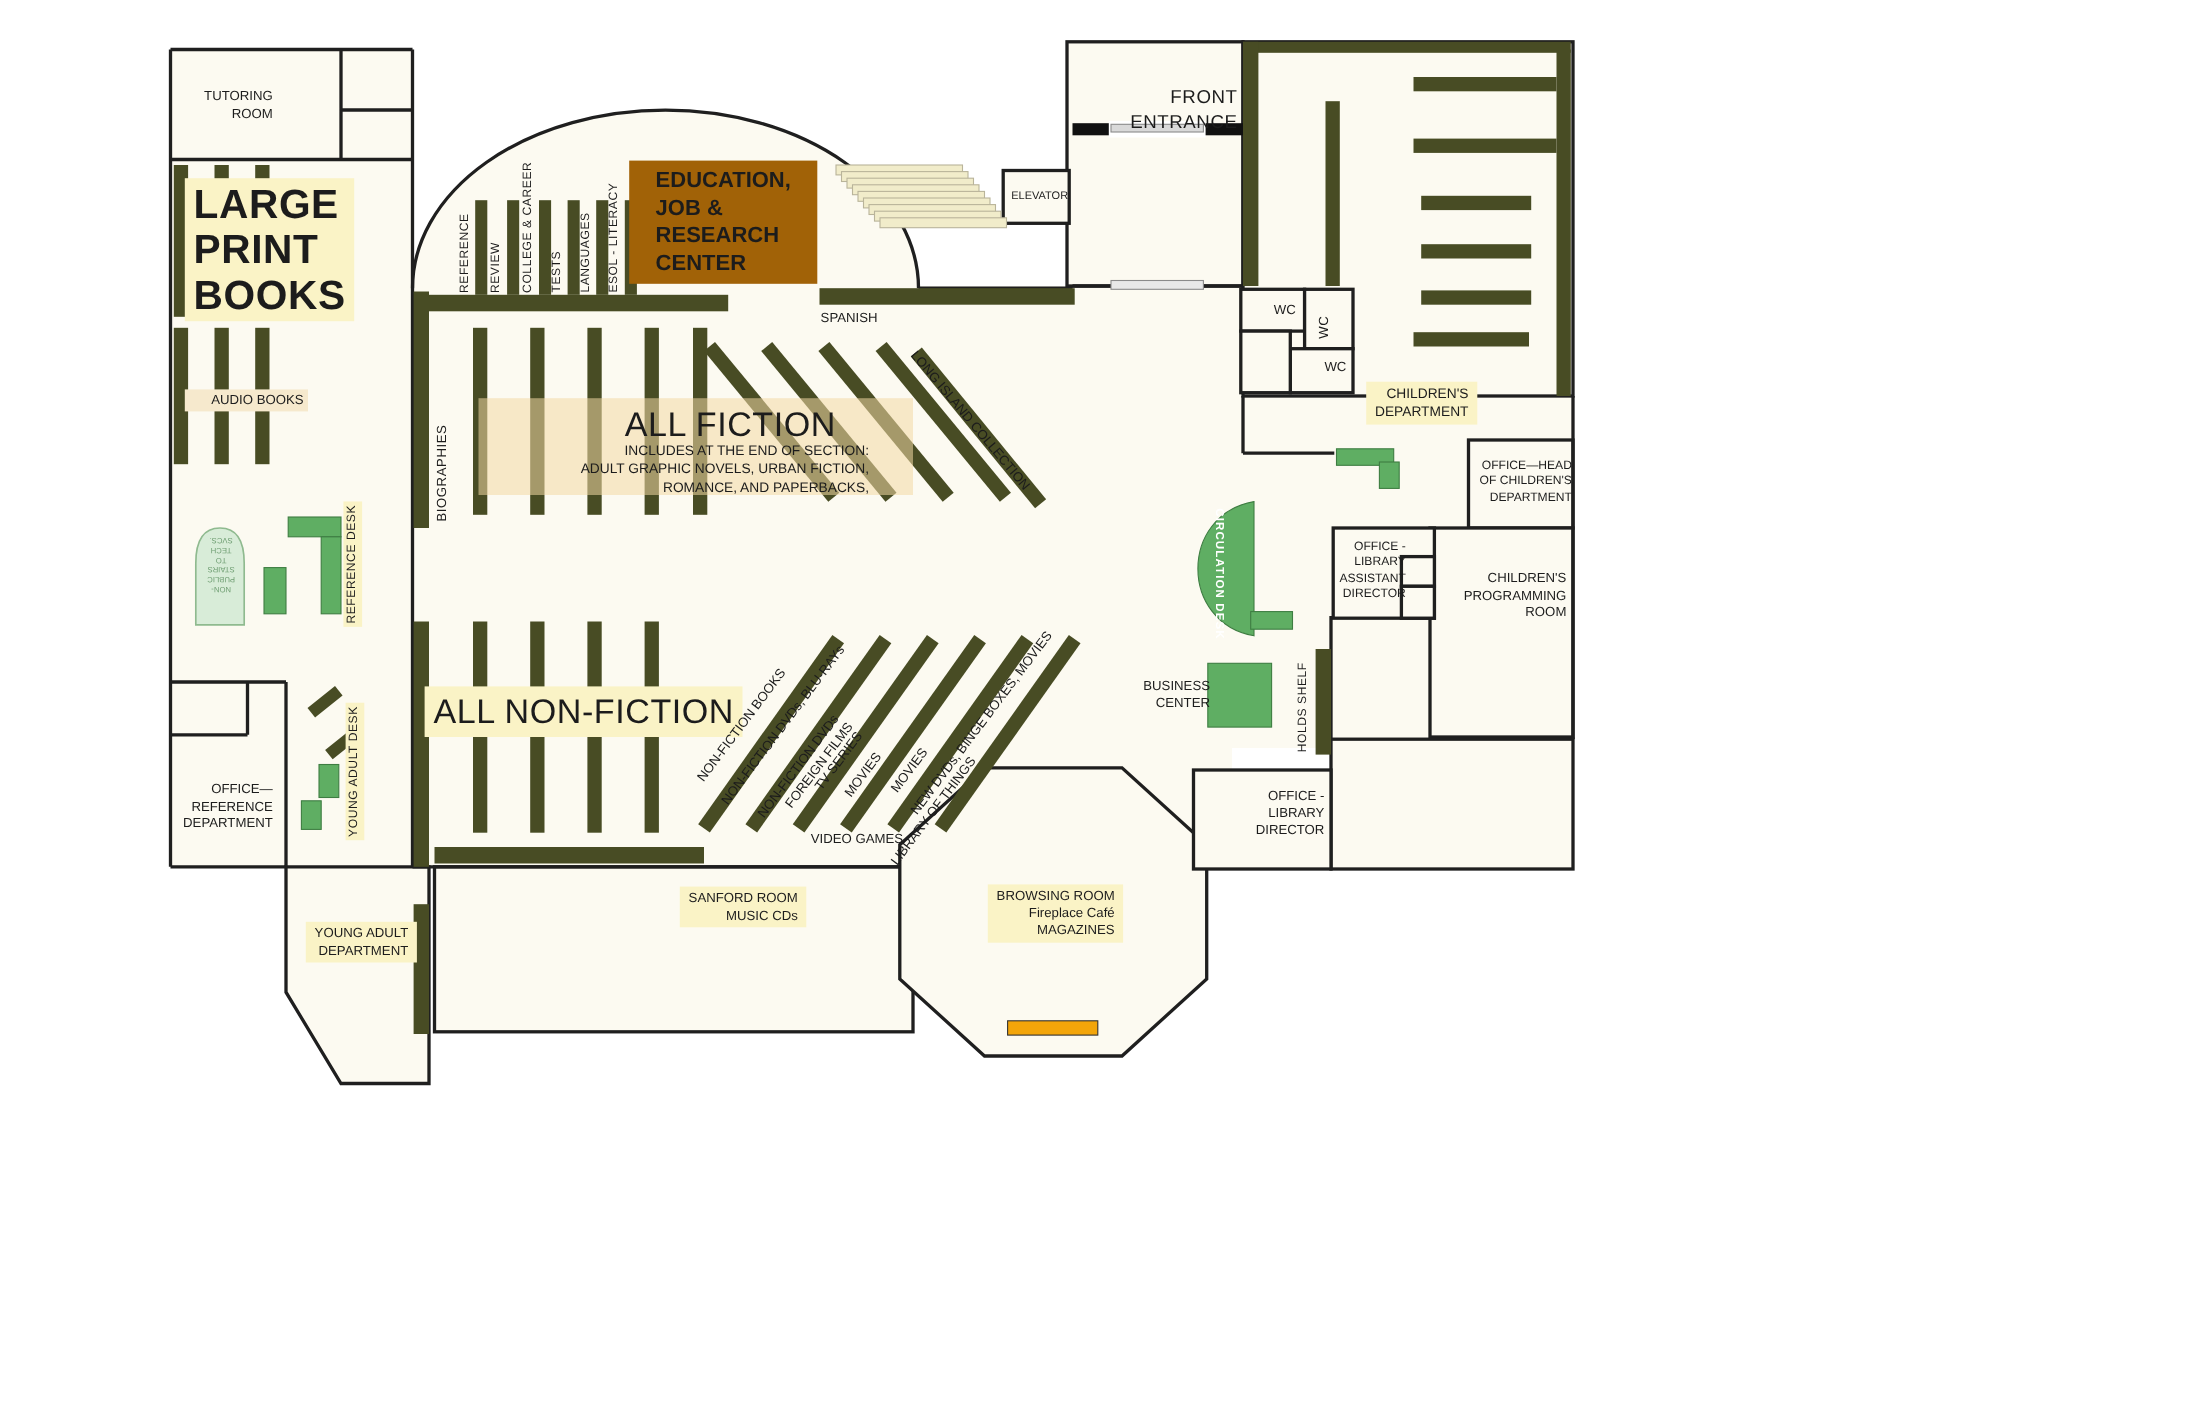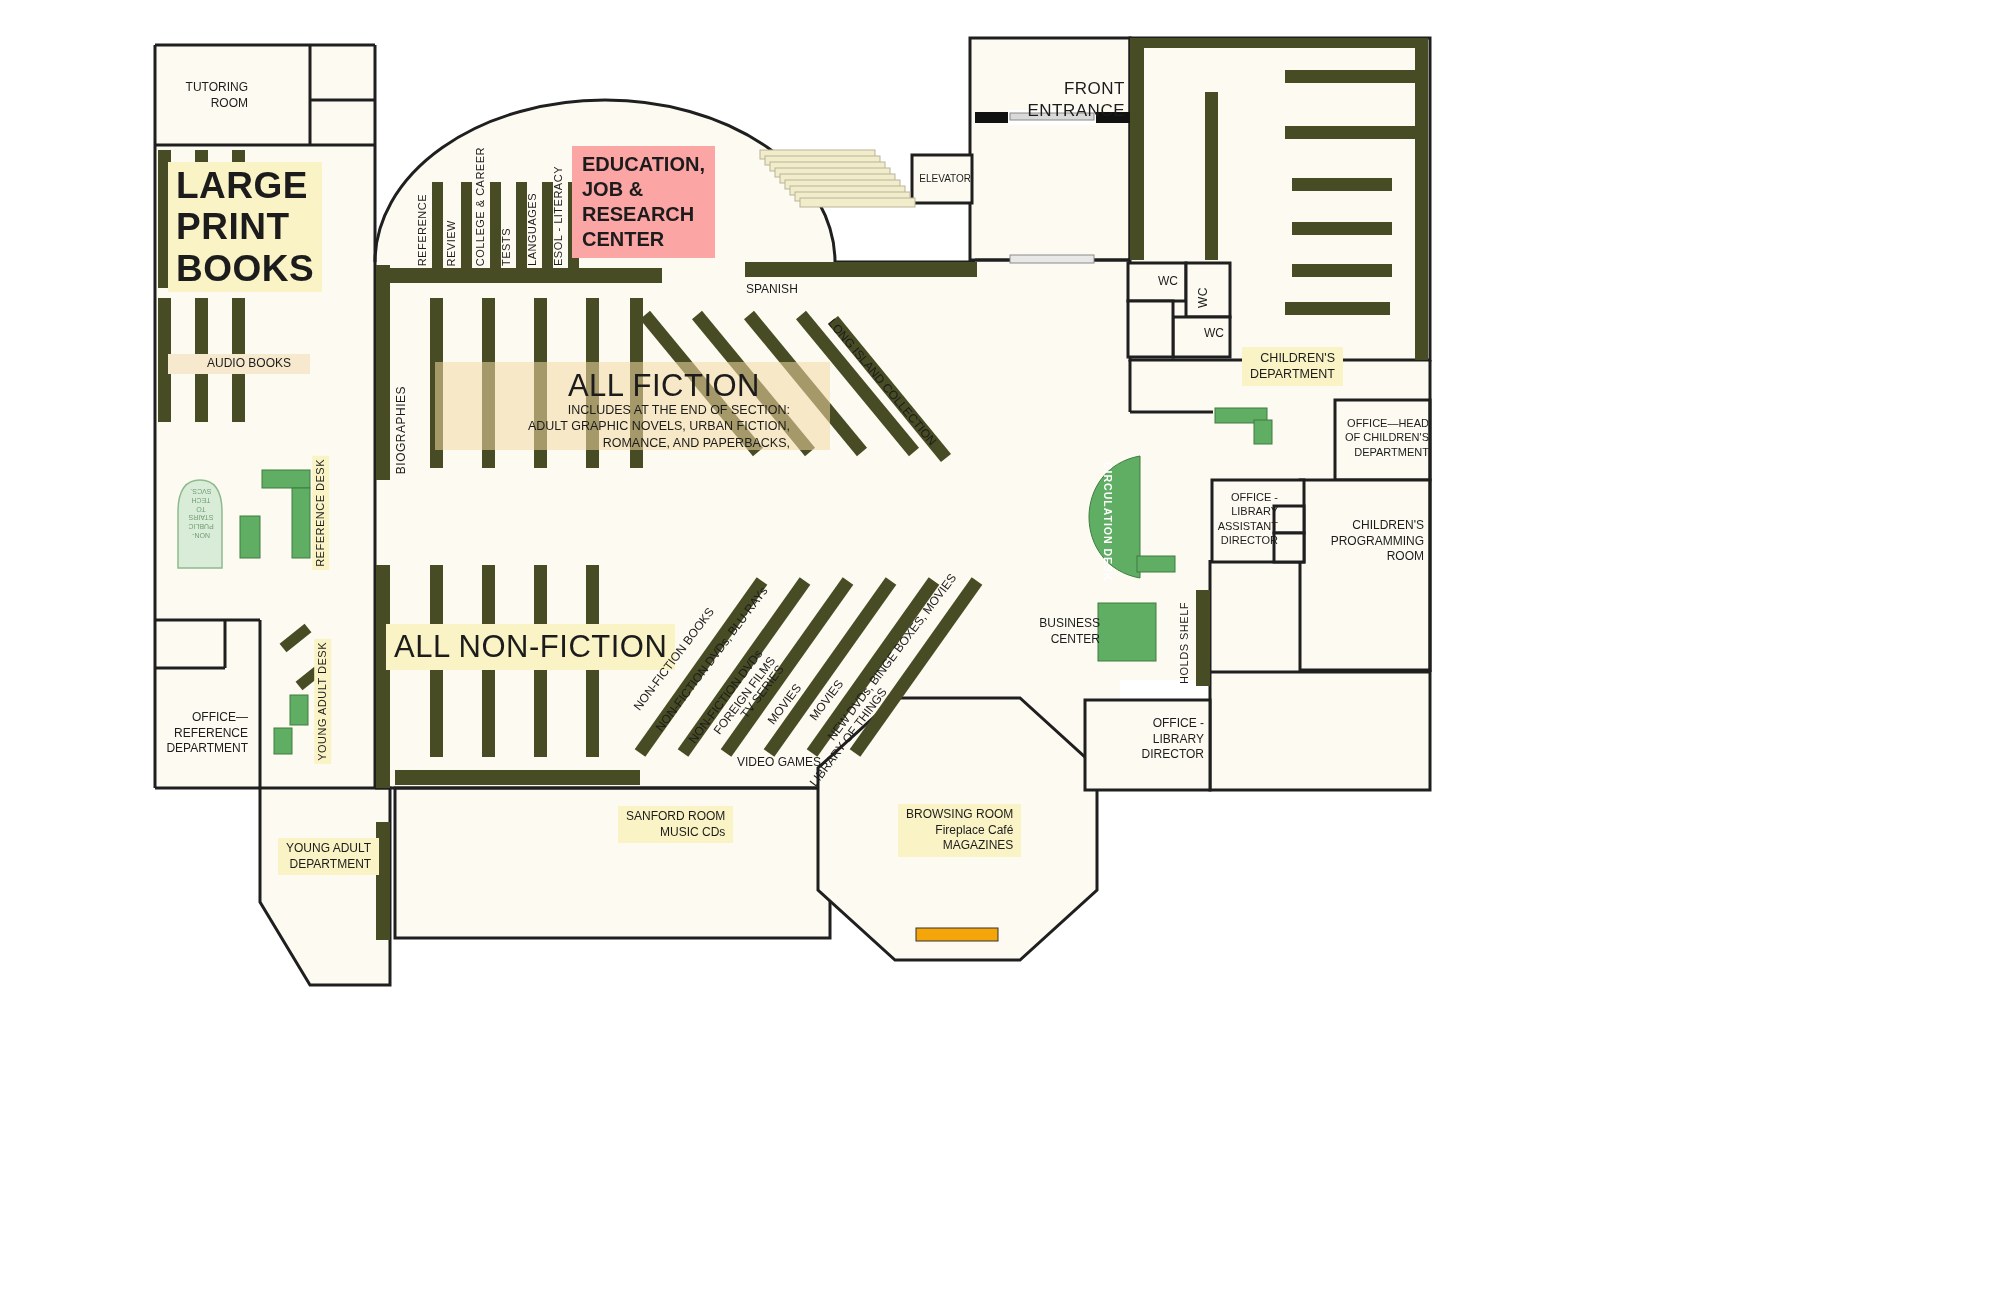--- a/index.html
+++ b/index.html
@@ -2,24 +2,24 @@
 <html><head>
 <meta charset="utf-8">
 <style>
   html,body{margin:0;padding:0;background:#ffffff;}
   .plan{position:relative;width:2000px;height:1294px;background:#ffffff;
         font-family:"Liberation Sans", sans-serif;color:#1c1c1c;overflow:hidden;}
   svg.layer{position:absolute;left:0;top:0;}
   .lbl{position:absolute;font-size:12px;line-height:1.3;white-space:pre-line;}
   .c{text-align:right;}
   .hl{background:#faf3c6;padding:3px 8px;}
-  .tan{background:#f6e9cd;padding:2px 19px;}
+  .tan{background:#f6e9cd;padding:2px 4px;}
   .huge{font-size:37px;line-height:1.12;font-weight:600;letter-spacing:0.5px;}
   .big{font-size:31px;letter-spacing:0.5px;}
-  .edu{font-size:20px;font-weight:600;line-height:1.25;background:#fca5a5;padding:6px 10px;}
+  .edu{font-size:20px;font-weight:600;line-height:1.25;background:#a16207;padding:6px 24px;}
   .note{font-size:12.5px;line-height:1.3;}
   .vlab{position:absolute;writing-mode:vertical-rl;transform:rotate(180deg);
         white-space:pre-line;font-size:11px;letter-spacing:0.5px;line-height:1.2;}
   .vlab.s12{font-size:12px;}
   .vdown{position:absolute;writing-mode:vertical-rl;font-size:10.5px;color:#ffffff;
          font-weight:bold;letter-spacing:1px;white-space:nowrap;}
   .dup{position:absolute;transform-origin:0 100%;transform:rotate(-53deg);
        white-space:nowrap;font-size:12px;}
   .ddown{position:absolute;transform-origin:0 0;transform:rotate(50deg);
          white-space:nowrap;font-size:12px;}

